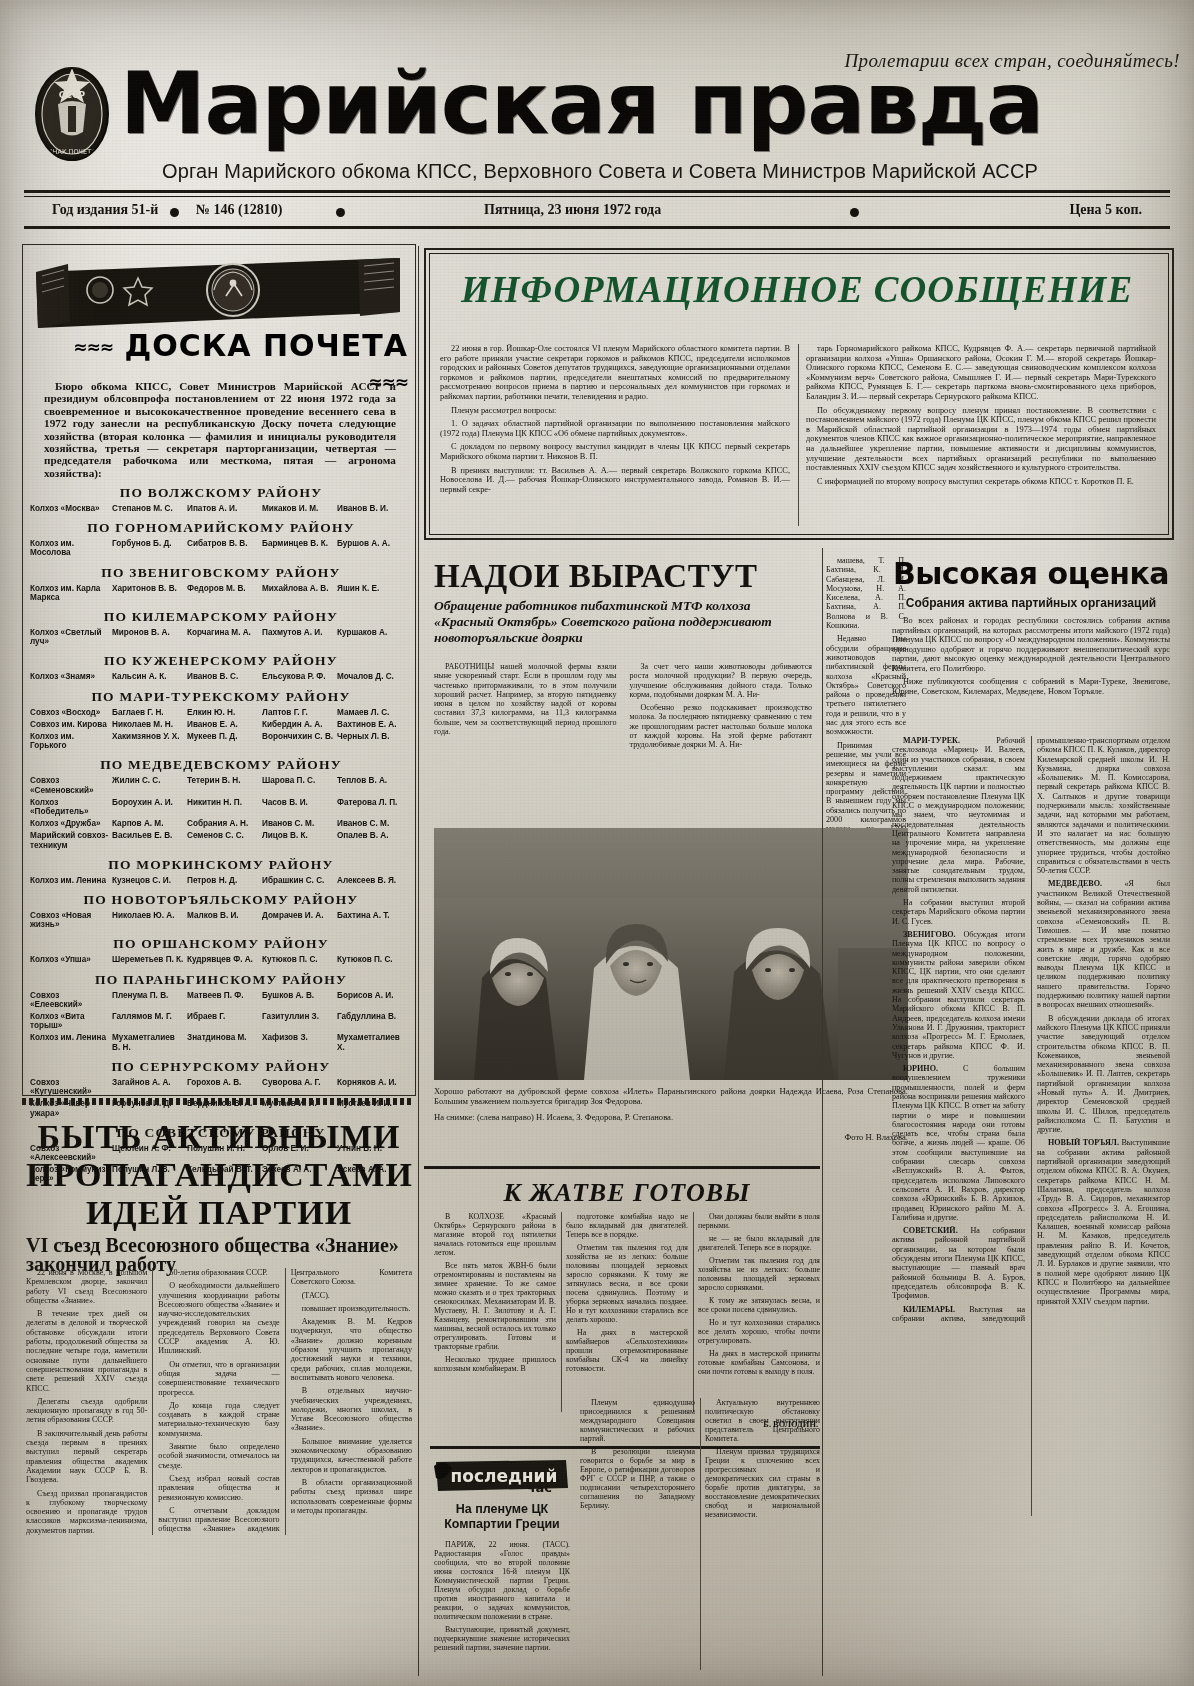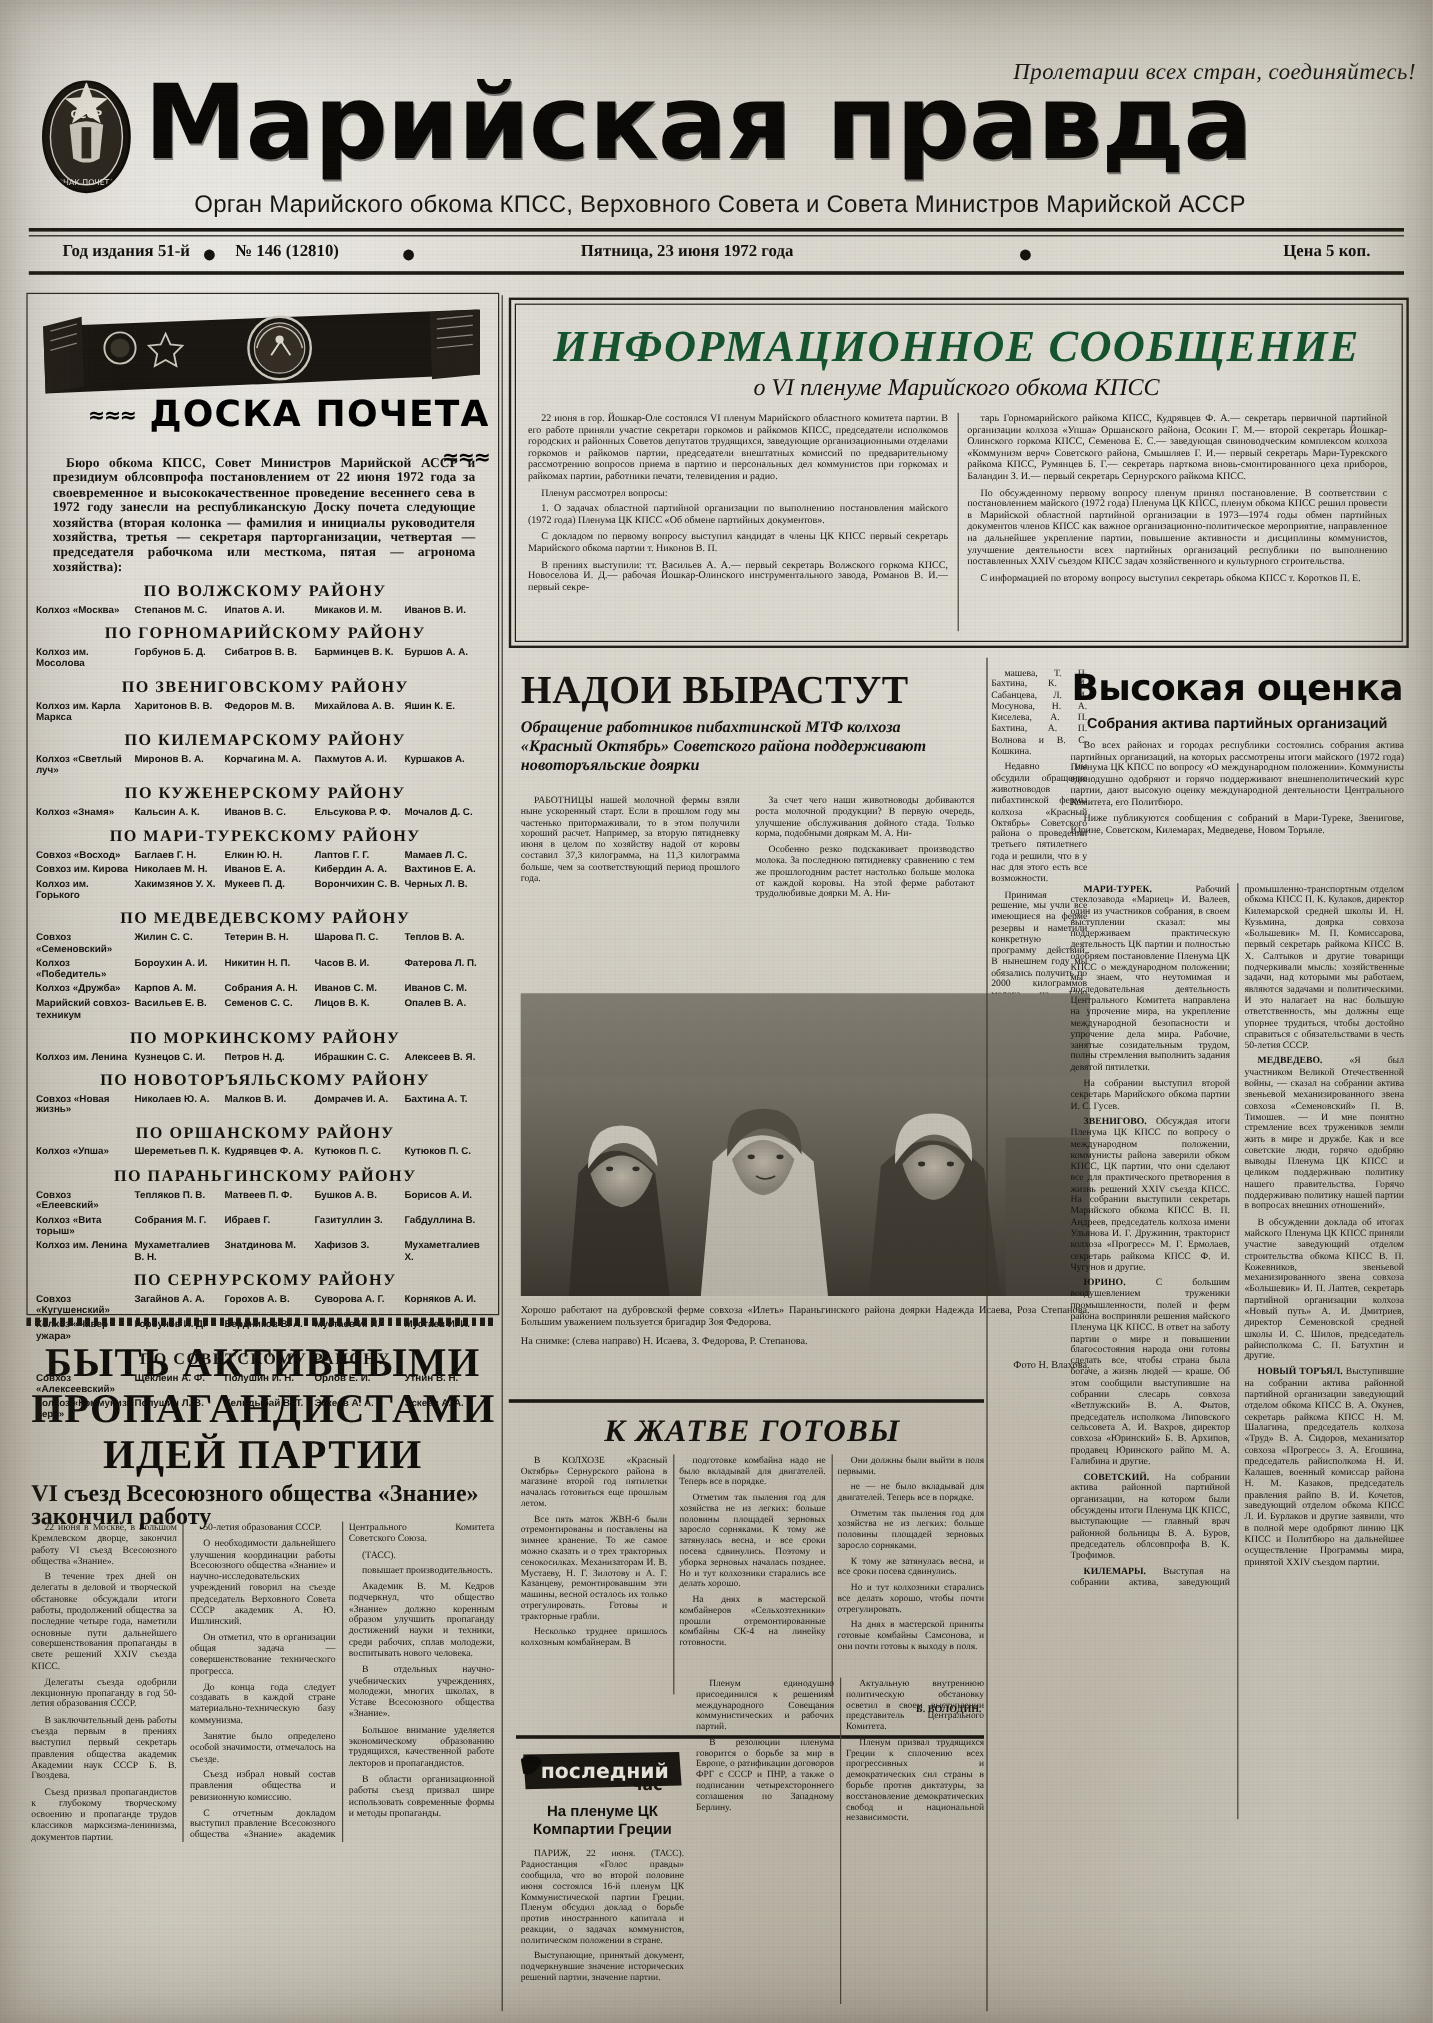--- a/index.html
+++ b/index.html
@@ -339,28 +339,28 @@
       <div class="row">
         <div class="c0">Колхоз «Упша»</div>
         <div class="c">Шереметьев П. К.</div>
         <div class="c">Кудрявцев Ф. А.</div>
         <div class="c">Кутюков П. С.</div>
         <div class="c">Кутюков П. С.</div>
       </div>
       <div class="dist-h">ПО ПАРАНЬГИНСКОМУ РАЙОНУ</div>
       <div class="row">
         <div class="c0">Совхоз «Елеевский»</div>
-        <div class="c">Тепляков П. В.</div>
+        <div class="c">Пленума П. В.</div>
         <div class="c">Матвеев П. Ф.</div>
         <div class="c">Бушков А. В.</div>
         <div class="c">Борисов А. И.</div>
       </div>
       <div class="row">
         <div class="c0">Колхоз «Вита торыш»</div>
-        <div class="c">Собрания М. Г.</div>
+        <div class="c">Галлямов М. Г.</div>
         <div class="c">Ибраев Г.</div>
         <div class="c">Газитуллин З.</div>
         <div class="c">Габдуллина В.</div>
       </div>
       <div class="row">
         <div class="c0">Колхоз им. Ленина</div>
         <div class="c">Мухаметгалиев В. Н.</div>
         <div class="c">Знатдинова М.</div>
         <div class="c">Хафизов З.</div>
         <div class="c">Мухаметгалиев Х.</div>
@@ -417,21 +417,20 @@
       <p>(ТАСС).</p>
       <p>повышает производительность.</p>
       <p>Академик В. М. Кедров подчеркнул, что общество «Знание» должно коренным образом улучшить пропаганду достижений науки и техники, среди рабочих, сплав молодежи, воспитывать нового человека.</p>
       <p>В отдельных научно-учебнических учреждениях, молодежи, многих школах, в Уставе Всесоюзного общества «Знание».</p>
       <p>Большое внимание уделяется экономическому образованию трудящихся, качественной работе лекторов и пропагандистов.</p>
       <p>В области организационной работы съезд призвал шире использовать современные формы и методы пропаганды.</p>
     </div>
 
   <div class="infoBox"></div>
   <div class="infoHl">ИНФОРМАЦИОННОЕ СООБЩЕНИЕ</div>
-  <div class="infoSub">о VI пленуме Марийского обкома КПСС</div>
   <div class="infoBody" id="infoBody">
       <p>22 июня в гор. Йошкар-Оле состоялся VI пленум Марийского областного комитета партии. В его работе приняли участие секретари горкомов и райкомов КПСС, председатели исполкомов городских и районных Советов депутатов трудящихся, заведующие организационными отделами горкомов и райкомов партии, председатели внештатных комиссий по предварительному рассмотрению вопросов приема в партию и персональных дел коммунистов при горкомах и райкомах партии, работники печати, телевидения и радио.</p>
       <p>Пленум рассмотрел вопросы:</p>
       <p>1. О задачах областной партийной организации по выполнению постановления майского (1972 года) Пленума ЦК КПСС «Об обмене партийных документов».</p>
       <p>С докладом по первому вопросу выступил кандидат в члены ЦК КПСС первый секретарь Марийского обкома партии т. Никонов В. П.</p>
       <p>В прениях выступили: тт. Васильев А. А.— первый секретарь Волжского горкома КПСС, Новоселова И. Д.— рабочая Йошкар-Олинского инструментального завода, Романов В. И.— первый секре-</p>
       <p>тарь Горномарийского райкома КПСС, Кудрявцев Ф. А.— секретарь первичной партийной организации колхоза «Упша» Оршанского района, Осокин Г. М.— второй секретарь Йошкар-Олинского горкома КПСС, Семенова Е. С.— заведующая свиноводческим комплексом колхоза «Коммунизм верч» Советского района, Смышляев Г. И.— первый секретарь Мари-Турекского райкома КПСС, Румянцев Б. Г.— секретарь парткома вновь-смонтированного цеха приборов, Баландин З. И.— первый секретарь Сернурского райкома КПСС.</p>
       <p>По обсужденному первому вопросу пленум принял постановление. В соответствии с постановлением майского (1972 года) Пленума ЦК КПСС, пленум обкома КПСС решил провести в Марийской областной партийной организации в 1973—1974 годы обмен партийных документов членов КПСС как важное организационно-политическое мероприятие, направленное на дальнейшее укрепление партии, повышение активности и дисциплины коммунистов, улучшение деятельности всех партийных организаций республики по выполнению поставленных XXIV съездом КПСС задач хозяйственного и культурного строительства.</p>
       <p>С информацией по второму вопросу выступил секретарь обкома КПСС т. Коротков П. Е.</p>
     </div>

